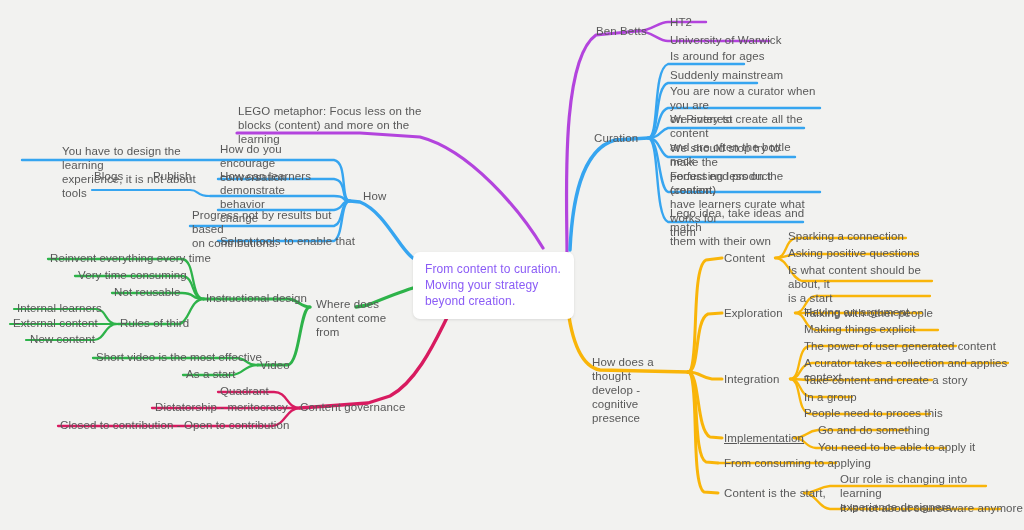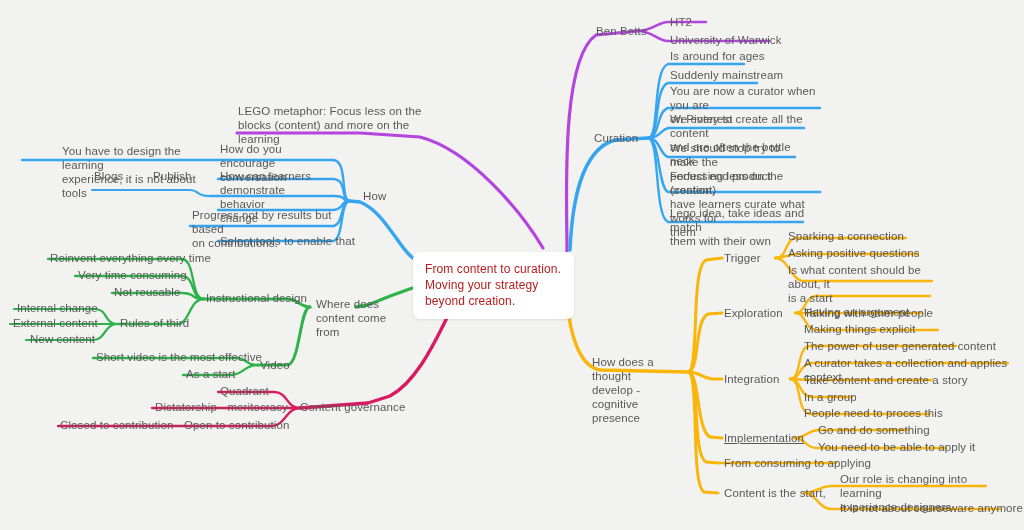--- a/index.html
+++ b/index.html
@@ -17,21 +17,21 @@
     color:#585858;
     font-size:11.5px;
     line-height:14px;
     white-space:pre-line;
     letter-spacing:0.1px;
   }
   .node-label.center{
     background:#ffffff;
     border-radius:7px;
     padding:9px 12px 10px 12px;
-    color:#b91c1c;
+    color:#8b5cf6;
     font-size:12px;
     line-height:16px;
     box-shadow:0 1px 3px rgba(0,0,0,0.10);
   }
 </style>
 </head>
 <body>
 
 <svg id="mindmap" viewBox="0 0 1024 530">
 
@@ -166,37 +166,37 @@
 <div class="node-label" style="left:220px;top:234px;">Select tools to enable that</div>
 
 <div class="node-label" style="left:316px;top:297px;width:78px;">Where does
 content come
 from</div>
 <div class="node-label" style="left:206px;top:291px;">Instructional design</div>
 <div class="node-label" style="left:50px;top:251px;">Reinvent everything every time</div>
 <div class="node-label" style="left:78px;top:268px;">Very time consuming</div>
 <div class="node-label" style="left:114px;top:285px;">Not reusable</div>
 <div class="node-label" style="left:120px;top:316px;">Rules of third</div>
-<div class="node-label" style="left:17px;top:301px;">Internal change</div>
+<div class="node-label" style="left:17px;top:301px;">Internal learners</div>
 <div class="node-label" style="left:13px;top:316px;text-align:center;">External content</div>
 <div class="node-label" style="left:30px;top:332px;">New content</div>
 <div class="node-label" style="left:260px;top:358px;">Video</div>
 <div class="node-label" style="left:96px;top:350px;">Short video is the most effective</div>
 <div class="node-label" style="left:186px;top:367px;">As a start</div>
 
 <div class="node-label" style="left:300px;top:400px;">Content  governance</div>
 <div class="node-label" style="left:220px;top:384px;">Quadrant</div>
 <div class="node-label" style="left:155px;top:400px;">Dictatorship - meritocracy</div>
 <div class="node-label" style="left:60px;top:418px;">Closed to contribution - Open to contribution</div>
 
 <div class="node-label" style="left:592px;top:355px;width:96px;">How does a thought
 develop - cognitive
 presence</div>
 
-<div class="node-label" style="left:724px;top:251px;">Trigger</div>
+<div class="node-label" style="left:724px;top:251px;">Content</div>
 <div class="node-label" style="left:788px;top:229px;">Sparking a connection</div>
 <div class="node-label" style="left:788px;top:246px;">Asking positive questions</div>
 <div class="node-label" style="left:788px;top:263px;width:150px;">Is what content should be about, it
 is a start</div>
 
 <div class="node-label" style="left:724px;top:306px;">Exploration</div>
 <div class="node-label" style="left:804px;top:305px;">Having an argument</div>
 <div class="node-label" style="left:804px;top:306px;">Talking with other people</div>
 <div class="node-label" style="left:804px;top:322px;">Making things explicit</div>
 

